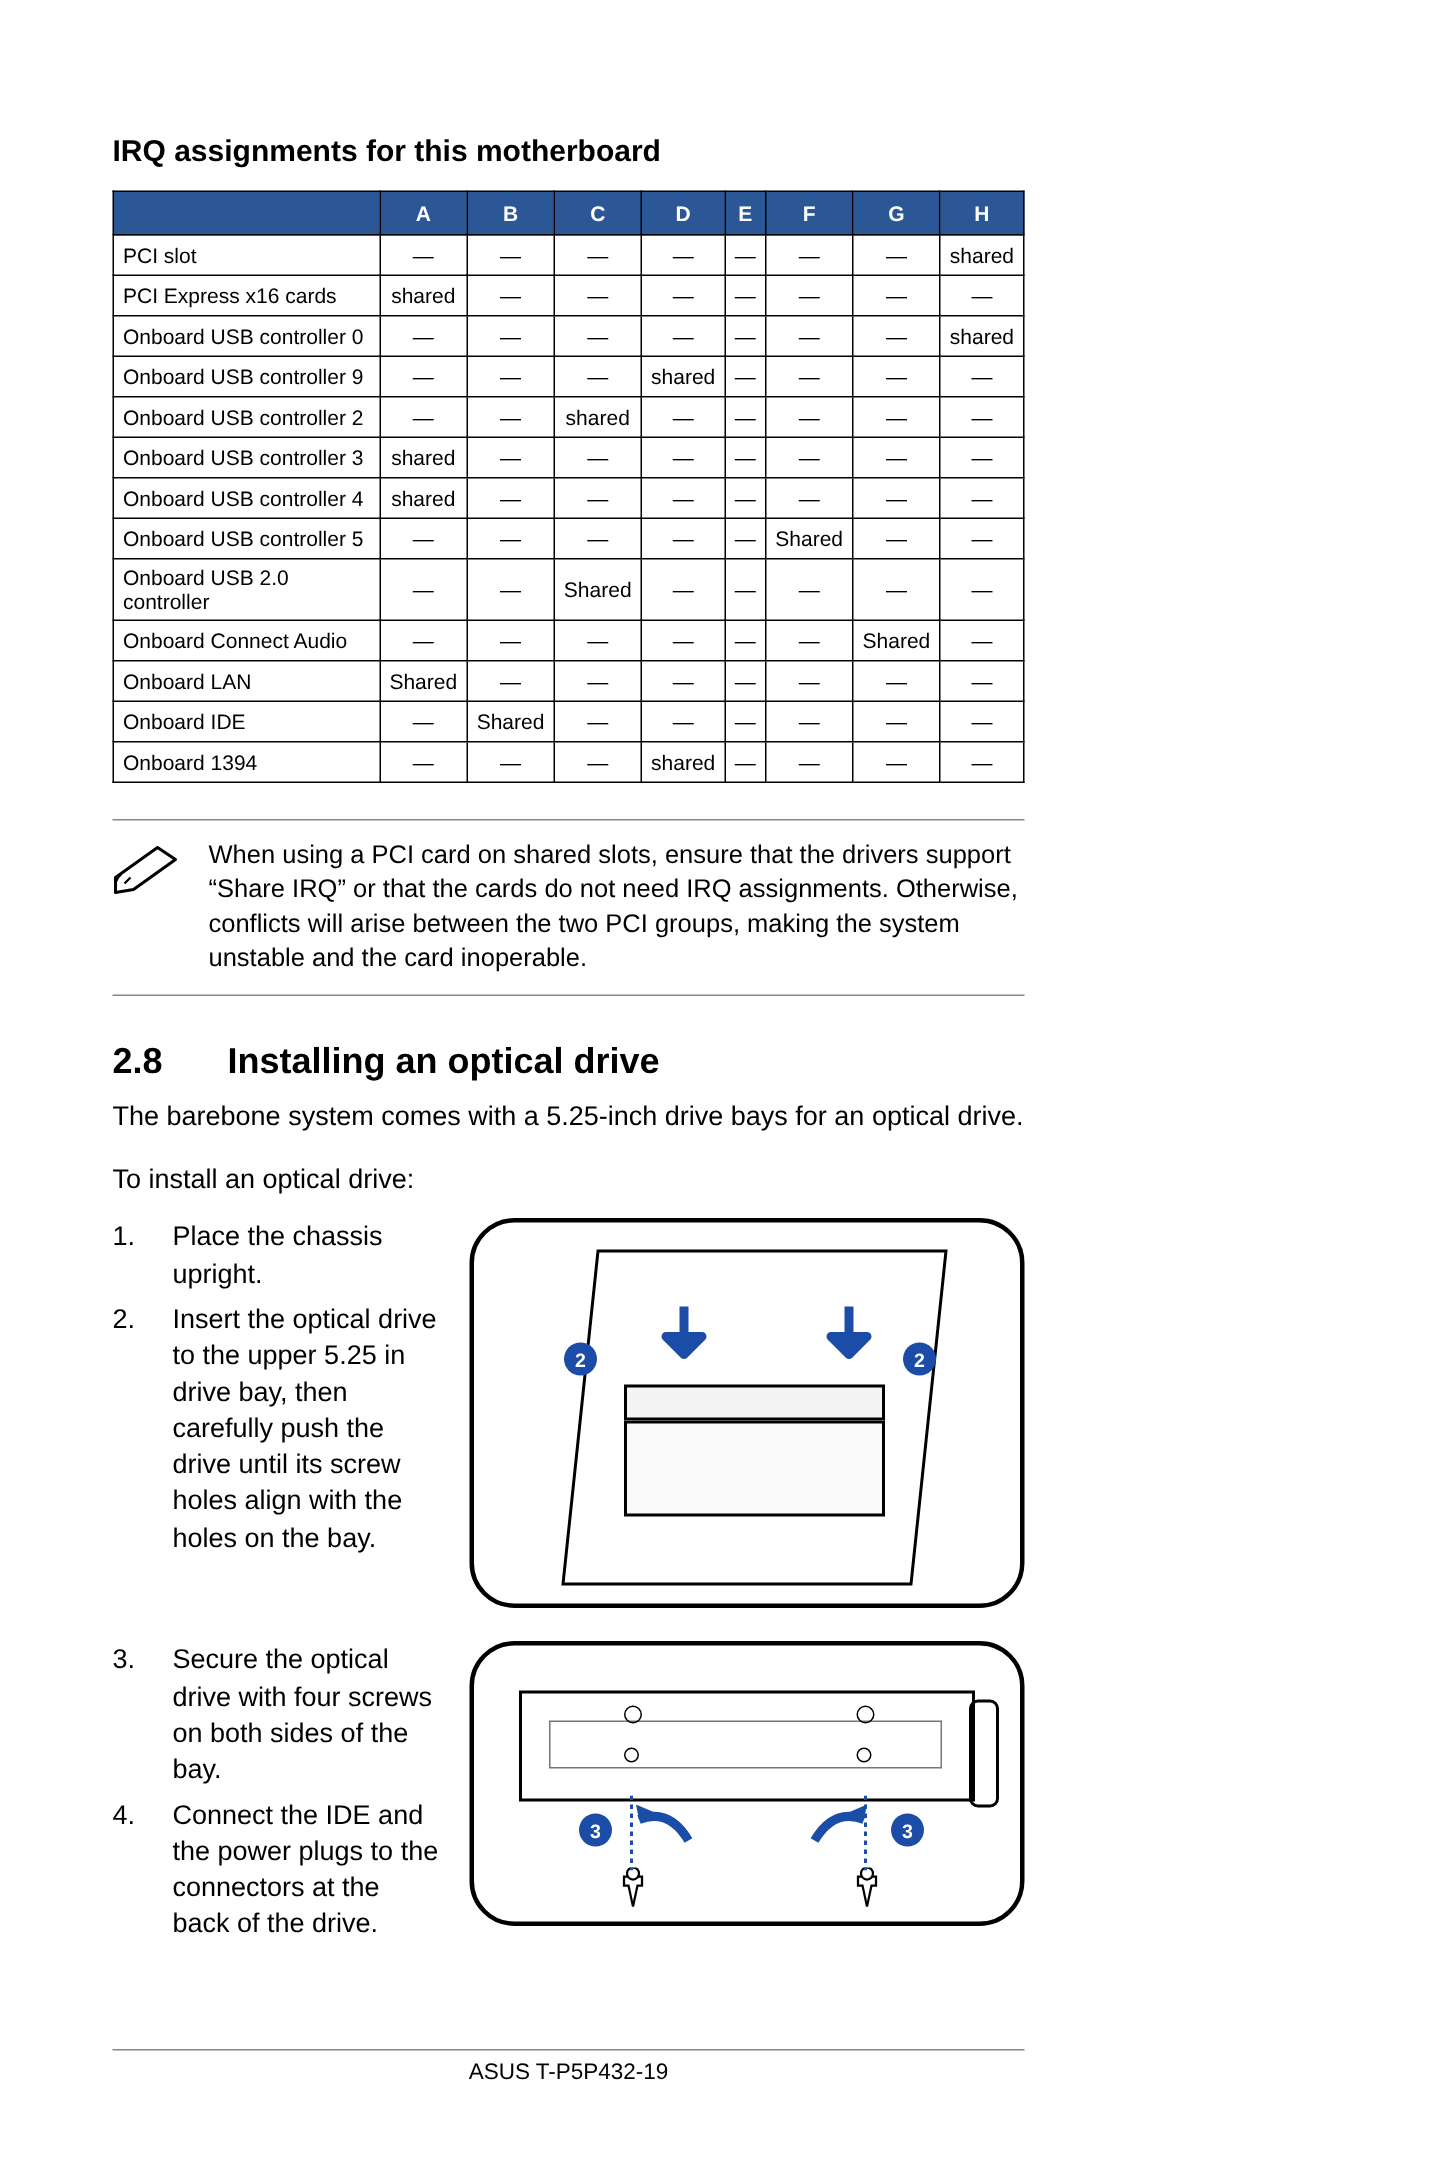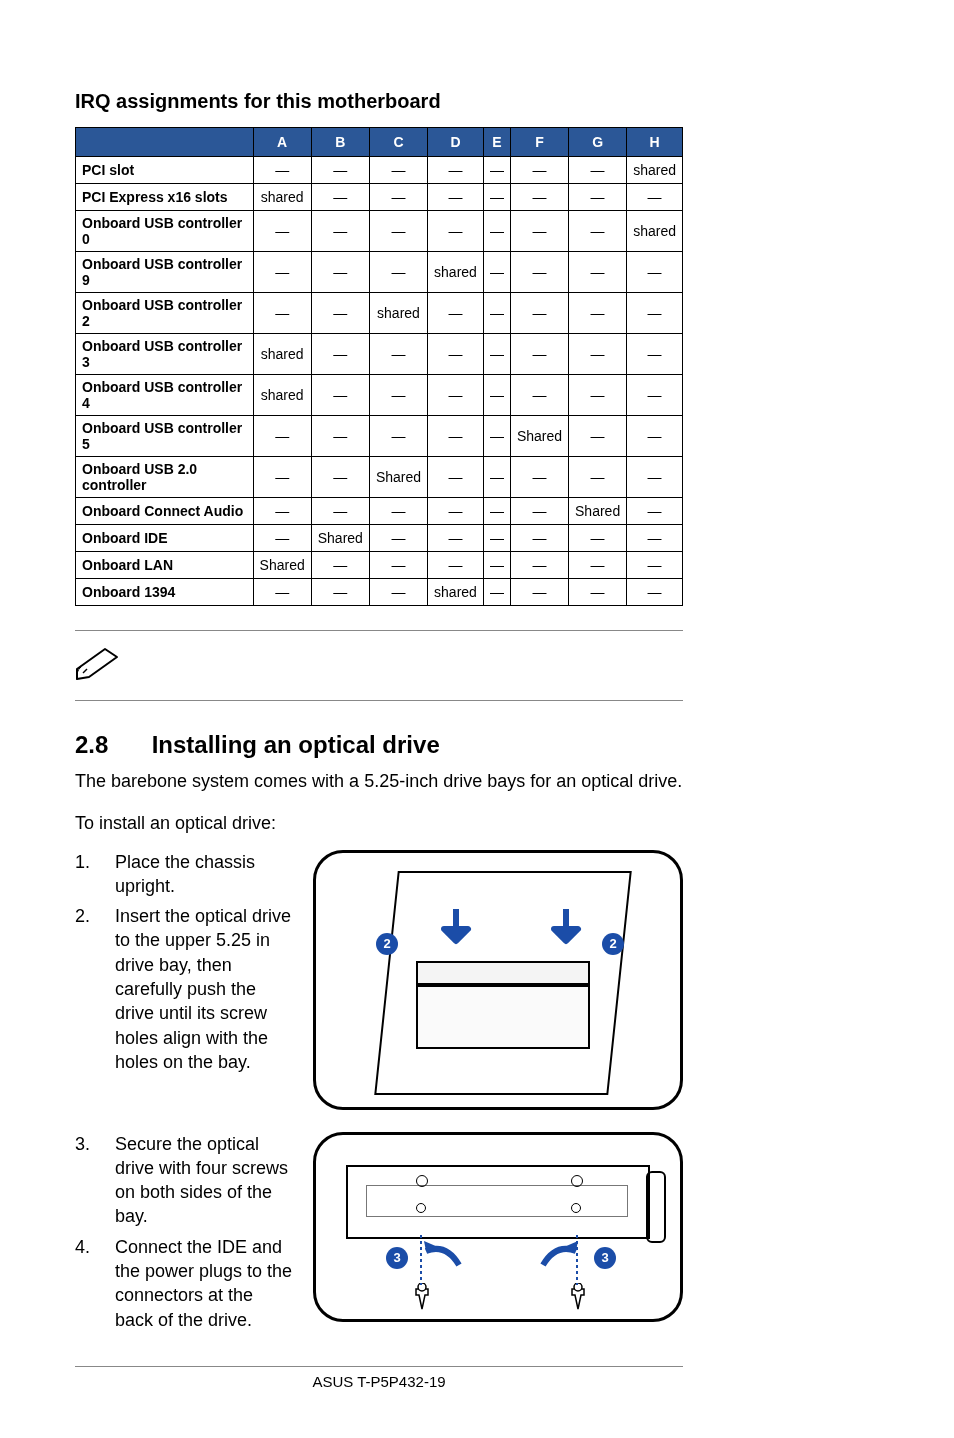--- a/index.html
+++ b/index.html
@@ -42,21 +42,20 @@
     border-left: 1px solid #000;
     border-right: 1px solid #000;
     padding: 4px 6px;
     text-align: center;
     vertical-align: middle;
     height: 18px;
   }
   table.irq tr td:first-child {
     text-align: left;
     padding-left: 6px;
-    font-weight: bold;
   }
   .note-block {
     border-top: 1px solid #888;
     border-bottom: 1px solid #888;
     margin-top: 24px;
     padding: 12px 0 12px 0;
     display: flex;
     align-items: flex-start;
     gap: 20px;
     font-size: 17px;
@@ -176,21 +175,21 @@
           <td>—</td>
           <td>—</td>
           <td>—</td>
           <td>—</td>
           <td>—</td>
           <td>—</td>
           <td>—</td>
           <td>shared</td>
         </tr>
         <tr>
-          <td>PCI Express x16 slots</td>
+          <td>PCI Express x16 cards</td>
           <td>shared</td>
           <td>—</td>
           <td>—</td>
           <td>—</td>
           <td>—</td>
           <td>—</td>
           <td>—</td>
           <td>—</td>
         </tr>
         <tr>
@@ -272,37 +271,37 @@
         </tr>
         <tr>
           <td>Onboard Connect Audio</td>
           <td>—</td>
           <td>—</td>
           <td>—</td>
           <td>—</td>
           <td>—</td>
           <td>—</td>
           <td>Shared</td>
-          <td>—</td>
-        </tr>
-        <tr>
-          <td>Onboard IDE</td>
-          <td>—</td>
-          <td>Shared</td>
-          <td>—</td>
-          <td>—</td>
-          <td>—</td>
-          <td>—</td>
-          <td>—</td>
           <td>—</td>
         </tr>
         <tr>
           <td>Onboard LAN</td>
           <td>Shared</td>
           <td>—</td>
+          <td>—</td>
+          <td>—</td>
+          <td>—</td>
+          <td>—</td>
+          <td>—</td>
+          <td>—</td>
+        </tr>
+        <tr>
+          <td>Onboard IDE</td>
+          <td>—</td>
+          <td>Shared</td>
           <td>—</td>
           <td>—</td>
           <td>—</td>
           <td>—</td>
           <td>—</td>
           <td>—</td>
         </tr>
         <tr>
           <td>Onboard 1394</td>
           <td>—</td>
@@ -318,20 +317,21 @@
   </table>
 
   <div class="note-block">
     <span class="note-icon">
       <svg width="44" height="34" viewBox="0 0 44 34">
         <path d="M2 22 L30 2 L42 10 L14 30 L2 32 Z" fill="none" stroke="#000" stroke-width="2" stroke-linejoin="round"></path>
         <path d="M8 26 L12 22" fill="none" stroke="#000" stroke-width="1.5"></path>
         <path d="M2 32 Q1 24 6 20" fill="none" stroke="#000" stroke-width="1"></path>
       </svg>
     </span>
+    <span>When using a PCI card on shared slots, ensure that the drivers support “Share IRQ” or that the cards do not need IRQ assignments. Otherwise, conflicts will arise between the two PCI groups, making the system unstable and the card inoperable.</span>
   </div>
 
   <div class="section-title">
     <span class="num">2.8</span>
     <span>Installing an optical drive</span>
   </div>
 
   <p class="body-text">The barebone system comes with a 5.25-inch drive bays for an optical drive.</p>
 
   <p class="body-text" style="margin-top:18px;">To install an optical drive:</p>

